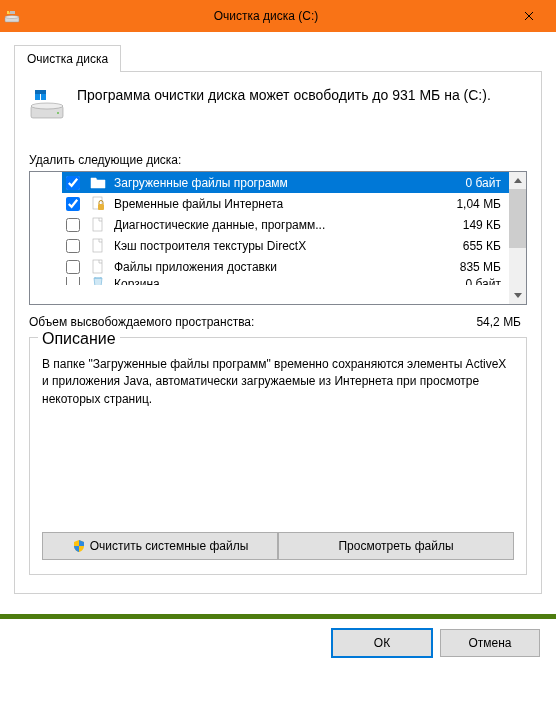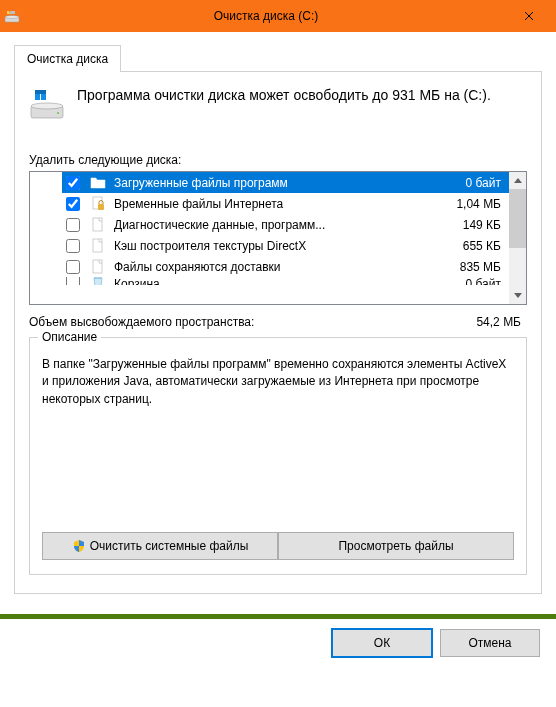--- a/index.html
+++ b/index.html
@@ -176,21 +176,21 @@
     height: 238px;
     display: flex;
     flex-direction: column;
   }
   .description-box .legend {
     position: absolute;
     top: -8px;
     left: 8px;
     background: #fff;
     padding: 0 4px;
-    font-size: 12px;
+    font-size: 16px;
   }
   .description-text {
     font-size: 12px;
     line-height: 1.45;
     margin-top: 6px;
     flex: 1;
   }
   .desc-buttons {
     display: flex;
   }
@@ -317,21 +317,21 @@
               <span class="file-size">655 КБ</span>
             </div>
             <div class="file-row">
               <input type="checkbox" style="">
               <span class="file-icon">
                 <svg width="16" height="16" viewBox="0 0 16 16">
                   <rect x="3" y="1" width="9" height="13" fill="#fff" stroke="#b0b0b0" stroke-width="0.6"></rect>
                   <path d="M9 1 V4 H12" stroke="#b0b0b0" stroke-width="0.6" fill="none"></path>
                 </svg>
               </span>
-              <span class="file-name">Файлы сохраняются доставки</span>
+              <span class="file-name">Файлы приложения доставки</span>
               <span class="file-size">835 МБ</span>
             </div>
             <div class="file-row partial">
               <input type="checkbox" style="">
               <span class="file-icon">
                 <svg width="16" height="16" viewBox="0 0 16 16">
                   <path d="M4 5 H12 L11 14 H5 Z" fill="#d0e8f5" stroke="#6ab0d8" stroke-width="0.6"></path>
                   <rect x="5" y="3" width="6" height="2" fill="#d0e8f5" stroke="#6ab0d8" stroke-width="0.6"></rect>
                 </svg>
               </span>

